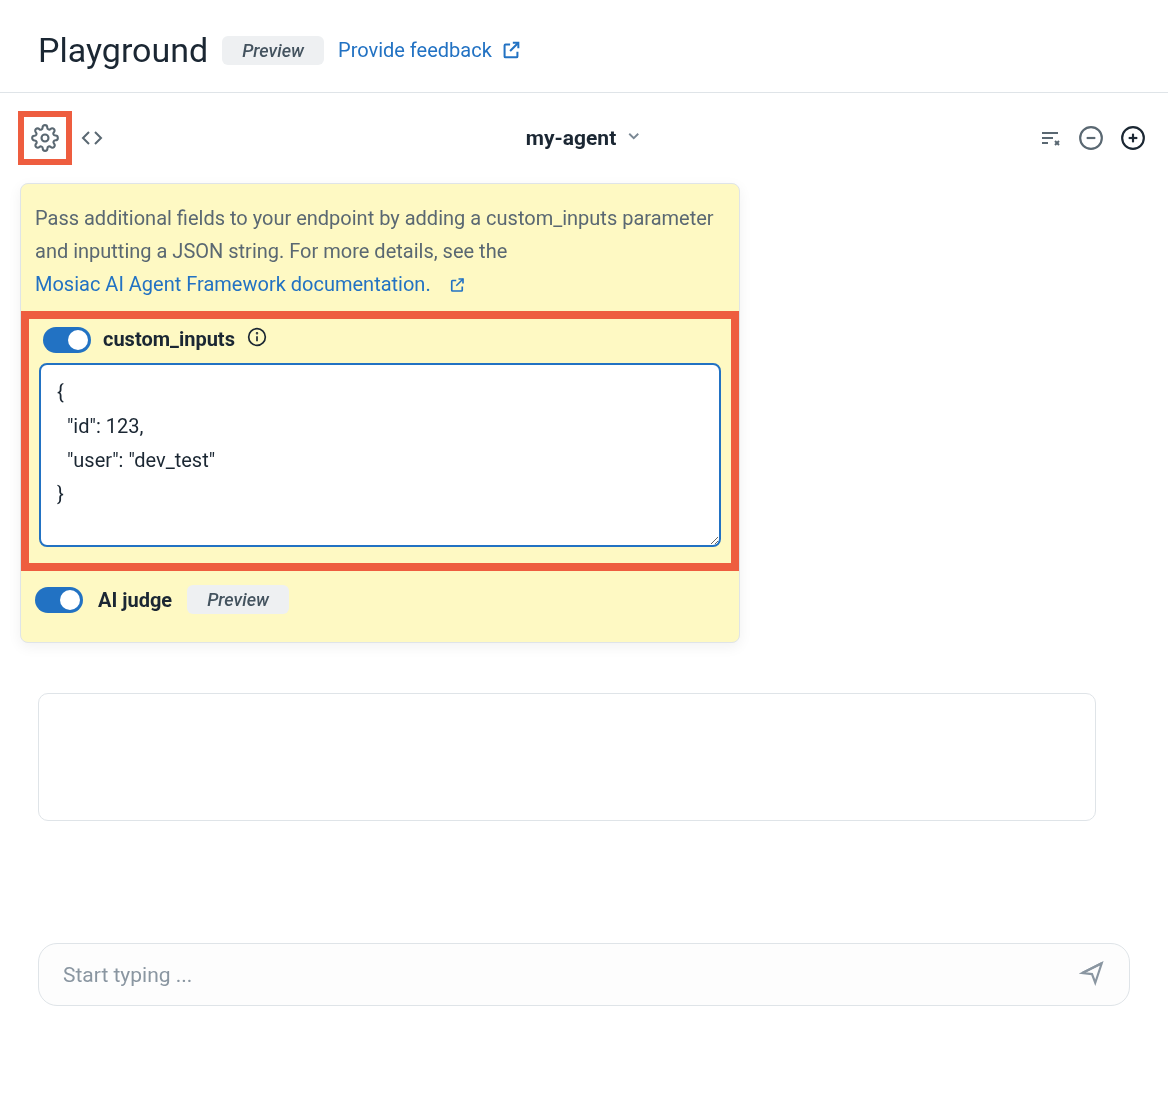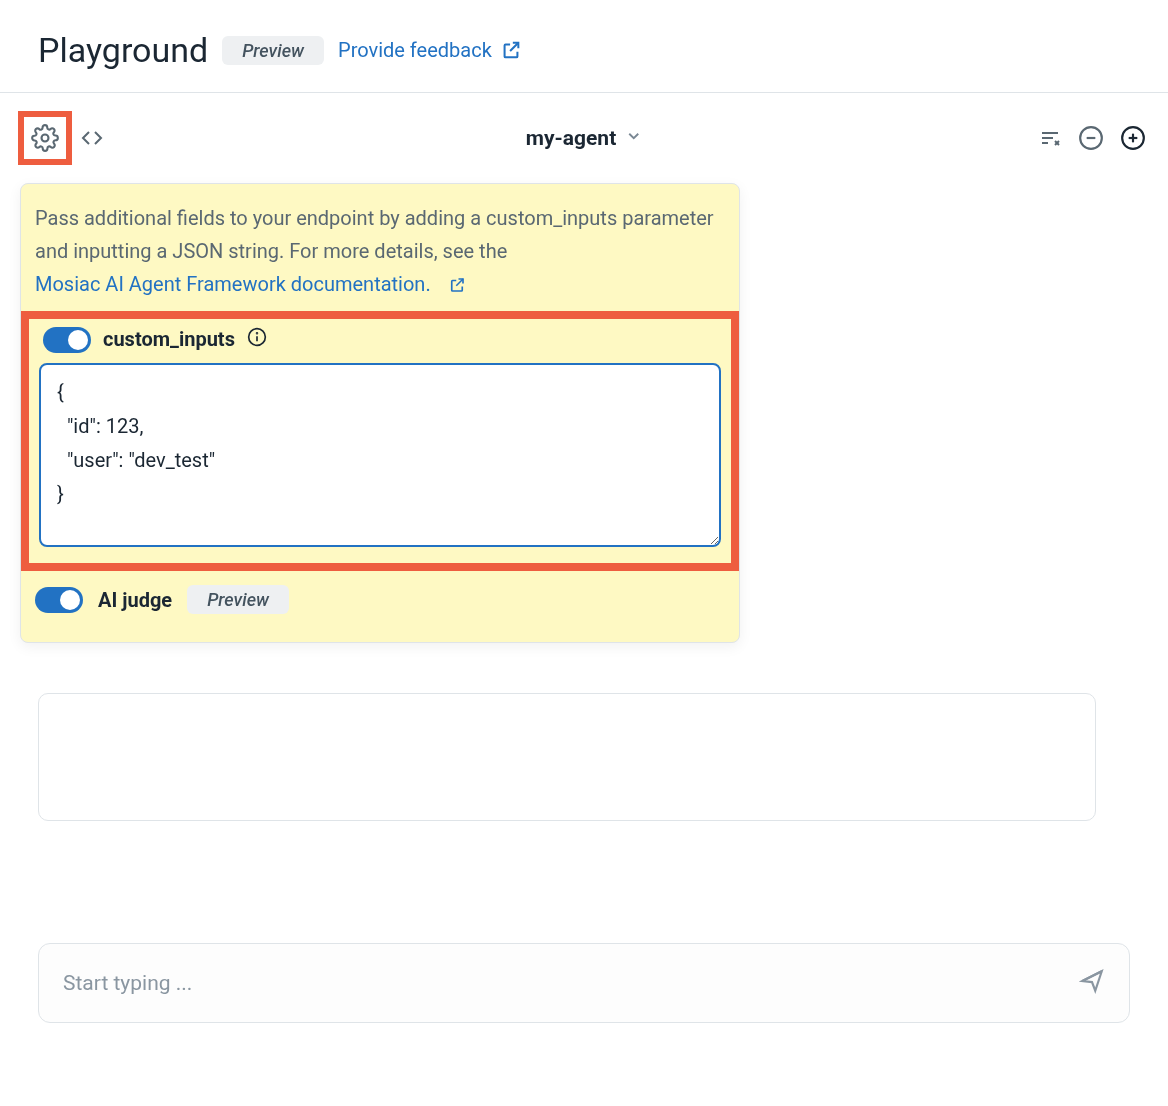--- a/index.html
+++ b/index.html
@@ -187,22 +187,22 @@
     border-radius: 10px;
     z-index: -1;
   }
   .main-area {
     position: relative;
     padding-bottom: 400px;
   }
   .chat-input-bottom {
     margin: 300px 38px 30px 38px;
     border: 1px solid #dfe4e8;
-    border-radius: 12px;
-    height: 80px;
+    border-radius: 19px;
+    height: 63px;
     display: flex;
     align-items: center;
     padding: 0 24px;
     background: #fdfdfd;
   }
   .chat-placeholder {
     color: #8a96a1;
     font-size: 21px;
     flex: 1;
   }

